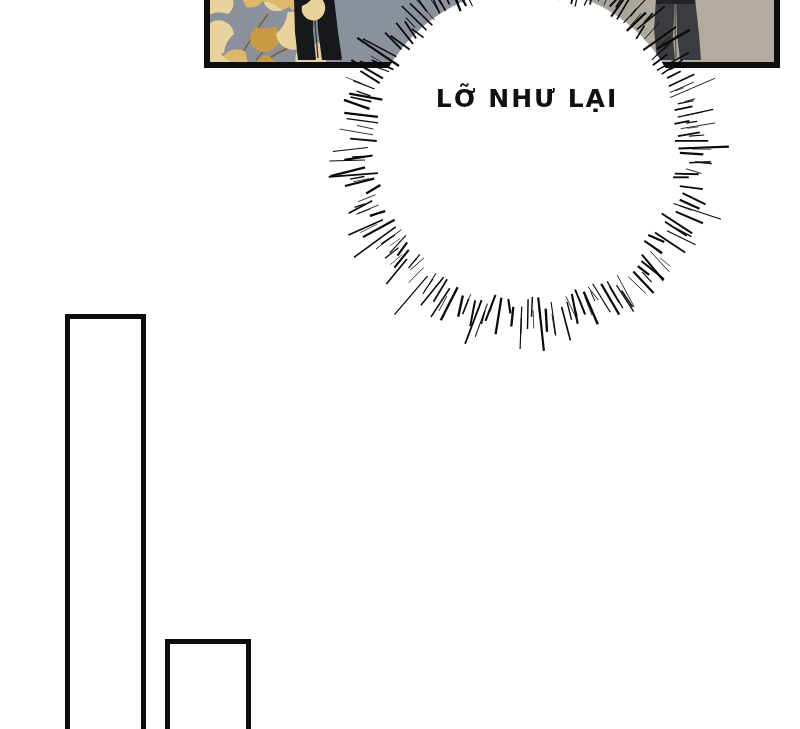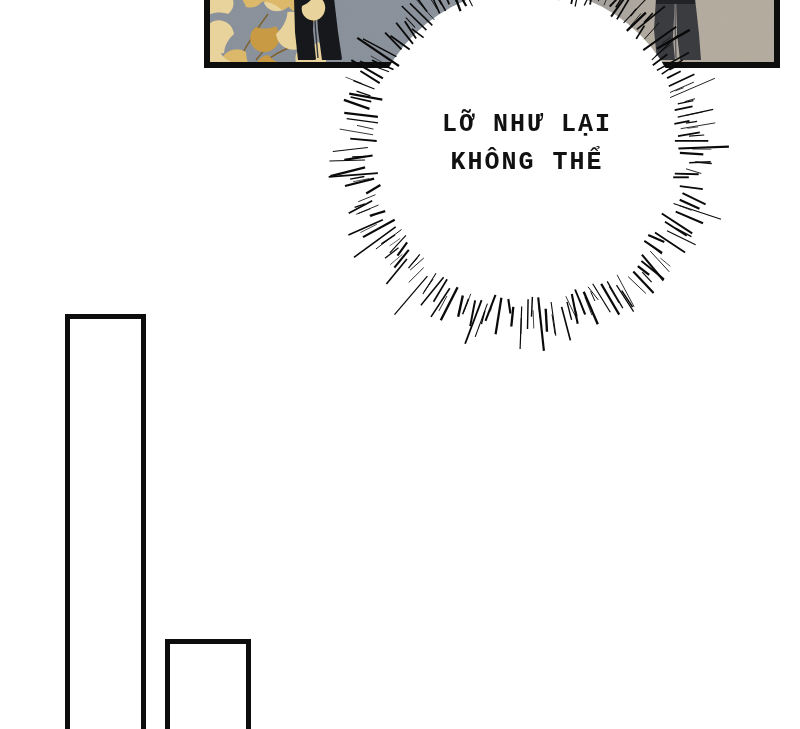--- a/index.html
+++ b/index.html
@@ -26,26 +26,25 @@
   .figureL{fill:var(--figure-left,#17181b);}
   .figureR{fill:var(--figure-right,#3b3c40);}
   
   .burst-svg{
     position:absolute;left:0;top:0;z-index:2;pointer-events:none;
   }
   .bubble-circle{fill:var(--bubble-fill,#ffffff);}
   .burst-ray{stroke:var(--burst-stroke,#0a0a0a);fill:none;}
   
   .speech-text{
-    position:absolute;left:377px;top:106px;width:300px;
+    position:absolute;left:377px;top:80px;width:300px;
     z-index:3;text-align:center;
     font-size:25px;font-weight:700;letter-spacing:2px;
     line-height:38px;color:var(--text,#111111);
     white-space:nowrap;
-    font-family:Liberation Mono, monospace;
   }
   .speech-text span{display:block;}
   
   .frame{
     position:absolute;background:#ffffff;
     border:5px solid var(--panel-border,#0d0d0d);
     box-sizing:border-box;z-index:1;
   }
   .frame-tall{left:65px;top:314px;width:81px;height:440px;}
   .frame-short{left:165px;top:639px;width:86px;height:110px;}
@@ -329,19 +328,18 @@
         <line x1="680.7" y1="128.7" x2="715.2" y2="122.9" stroke-width="0.85" class="burst-ray"></line>
         <line x1="687.4" y1="128.3" x2="698.2" y2="126.9" stroke-width="0.68" class="burst-ray"></line>
         <line x1="678.0" y1="136.1" x2="699.8" y2="132.4" stroke-width="1.69" class="burst-ray"></line>
         <line x1="689.0" y1="136.1" x2="704.2" y2="135.0" stroke-width="1.08" class="burst-ray"></line>
         <line x1="674.9" y1="140.9" x2="708.3" y2="140.8" stroke-width="1.84" class="burst-ray"></line>
       </g>
   </svg>
 
   <div class="speech-text">
     <span>LỠ NHƯ LẠI</span>
-    <span>KHÔNG THỂ</span>
   </div>
 
   <div class="frame frame-tall"></div>
   <div class="frame frame-short"></div>
 
 </div>
 
 </body></html>

